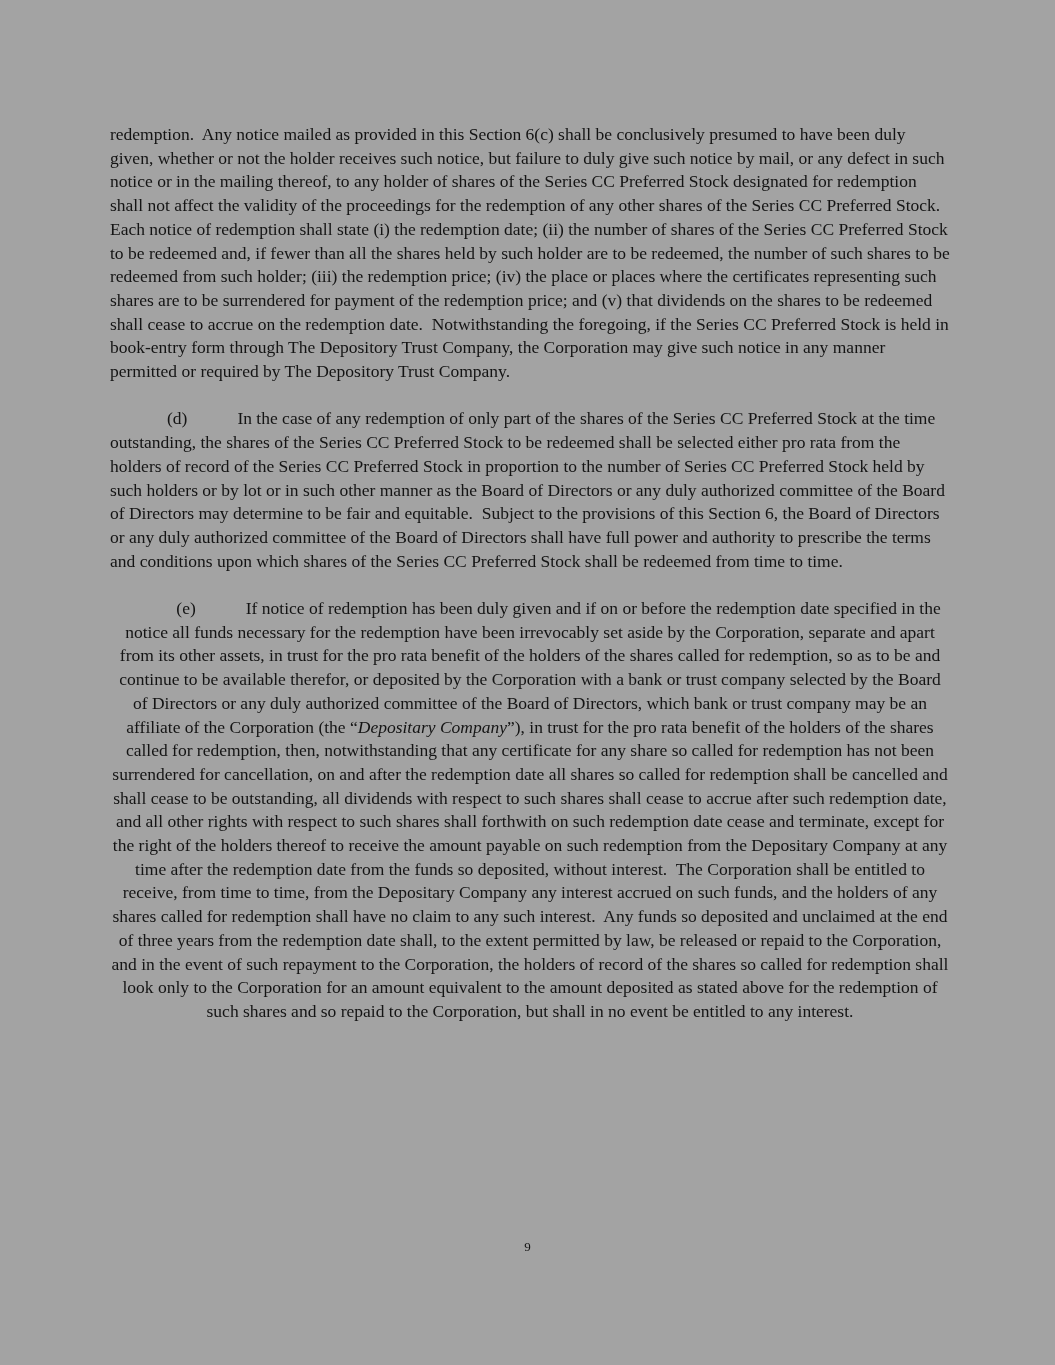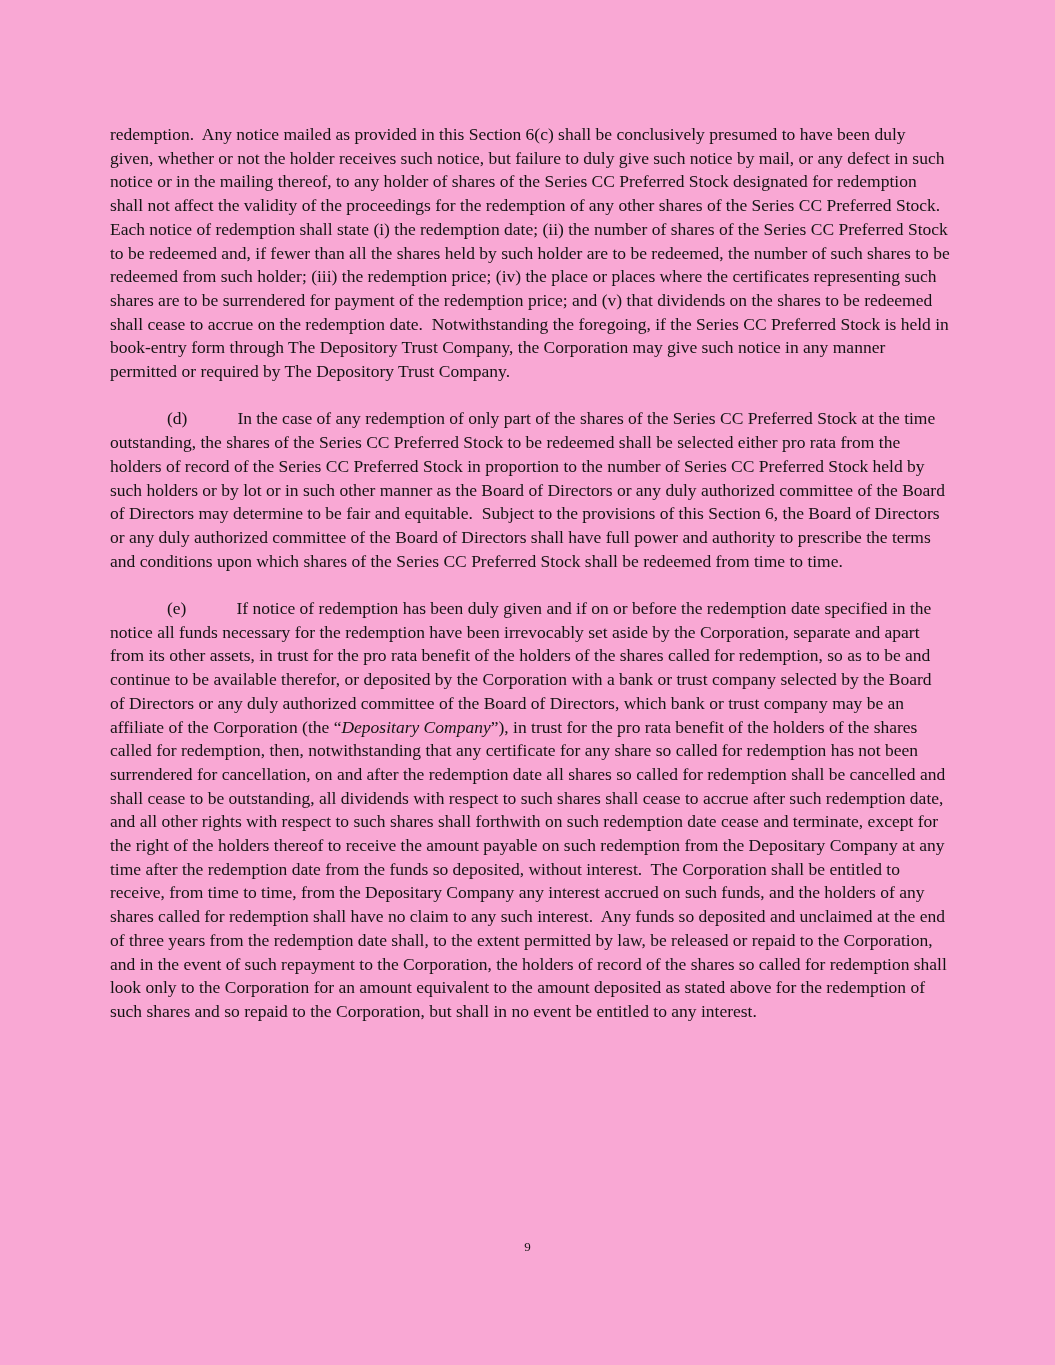--- a/index.html
+++ b/index.html
@@ -11,39 +11,40 @@
     width: 1055px;
     height: 1365px;
     position: relative;
     overflow: hidden;
   }
   .page {
     position: absolute;
     left: 0; top: 0;
     width: 1055px;
     height: 1365px;
-    background: #f9a8d4;
+    background: #a3a3a3;
   }
   .doc-body {
     position: absolute;
     left: 110px;
     top: 123px;
     width: 840px;
   }
   p.para {
     font-family: "Liberation Serif", "DejaVu Serif", serif;
     font-size: 17.5px;
     line-height: 23.7px;
     color: #141414;
     margin: 0 0 23.7px 0;
     text-align: left;
     white-space: pre-wrap;
   }
   p.para:last-child {
     margin-bottom: 8px;
+    text-align: center;
   }
   .para-label {
     margin-left: 57px;
   }
   .tab {
     display: inline-block;
     width: 50px;
     height: 1px;
   }
   .run.italic {

